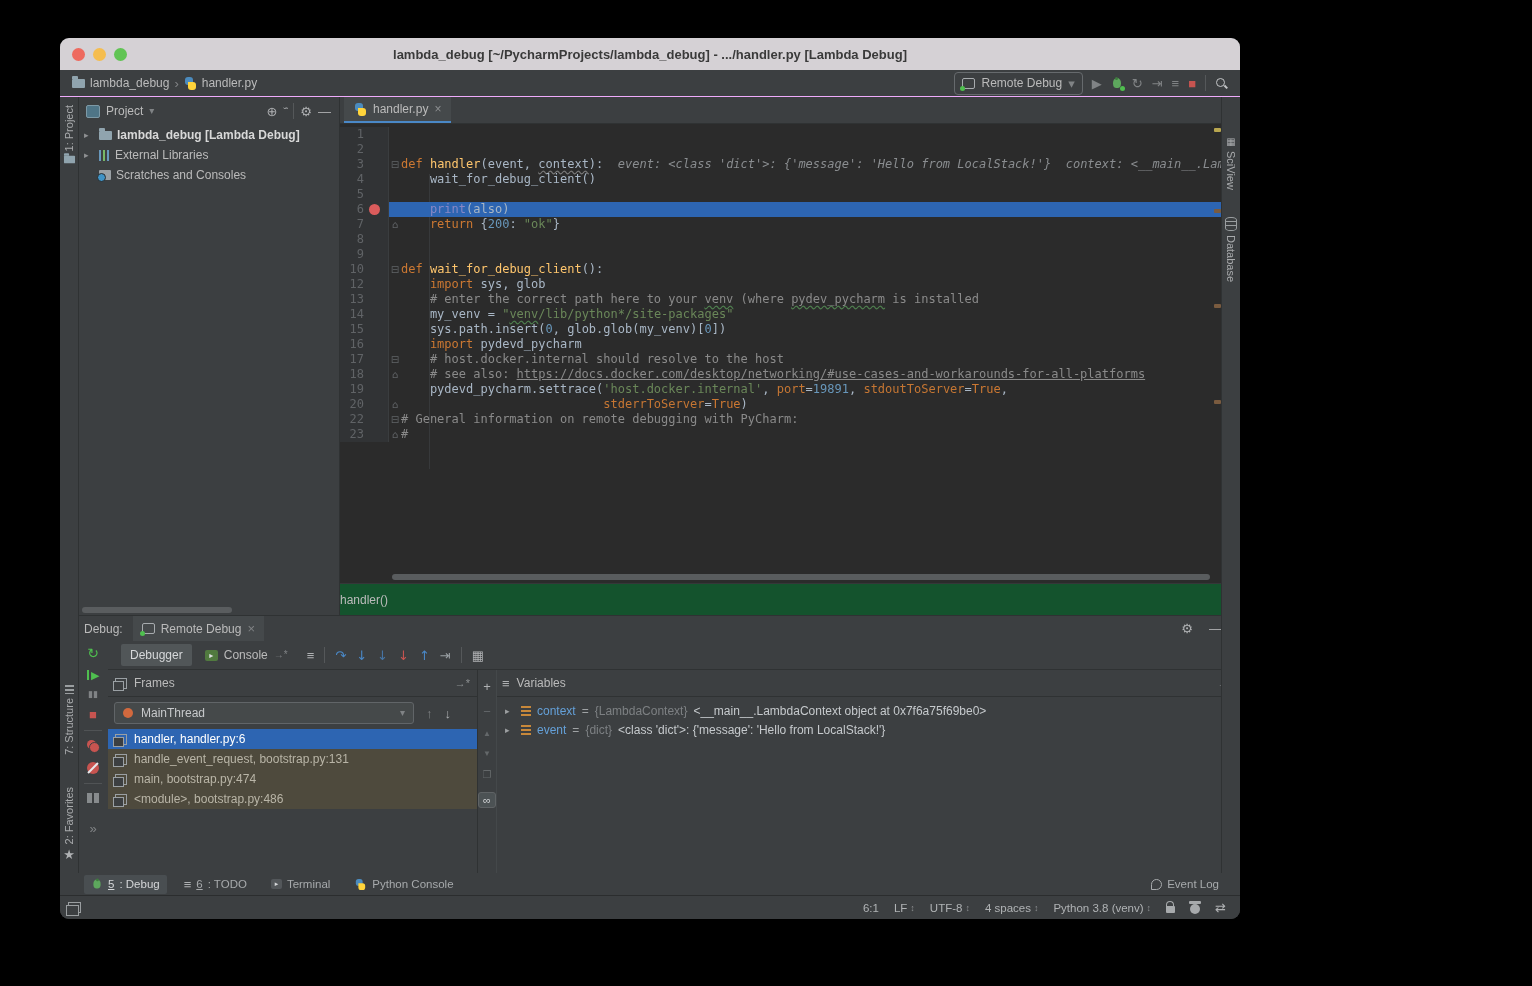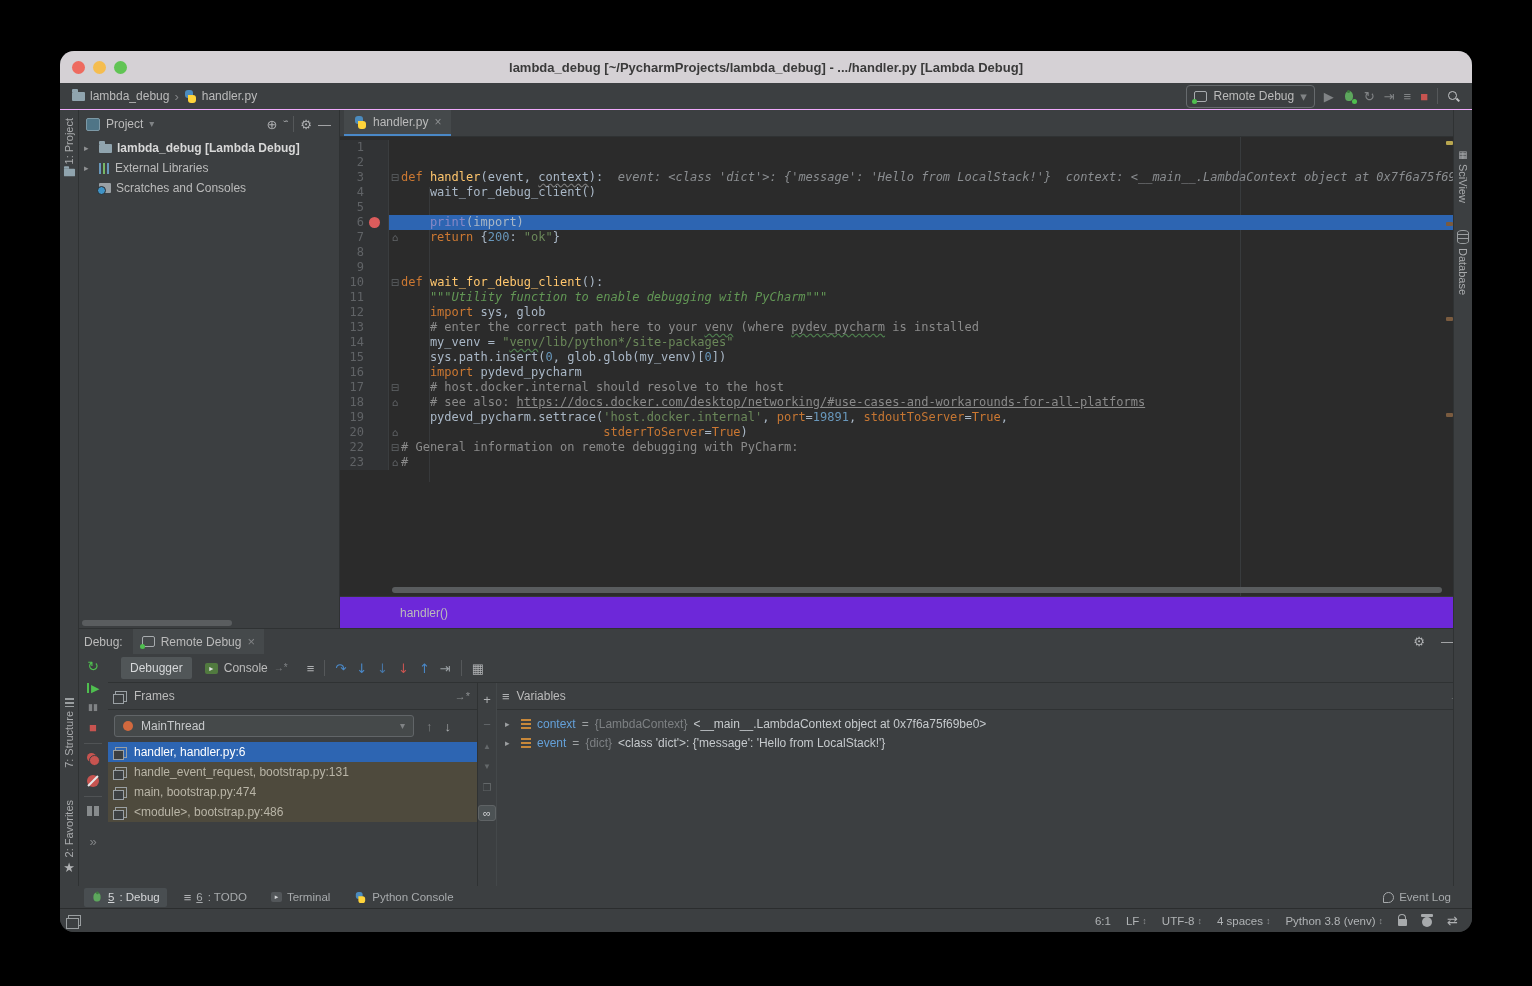--- a/index.html
+++ b/index.html
@@ -1,18 +1,18 @@
 <!DOCTYPE html>
 <html><head>
 <meta charset="utf-8">
 <style>
   html,body{margin:0;padding:0;background:#000;width:1532px;height:986px;overflow:hidden;
     font-family:"Liberation Sans","DejaVu Sans",sans-serif;-webkit-font-smoothing:antialiased}
   .stage{position:relative;width:1532px;height:986px;background:#000}
-  .window{position:absolute;left:60px;top:51px;width:1412px;height:881px;border-radius:14px;
+  .window{position:absolute;left:60px;top:38px;width:1180px;height:881px;border-radius:9px;
     overflow:hidden;background:#3c3f41;box-shadow:0 18px 50px rgba(0,0,0,.7)}
   
   .titlebar{height:32px;background:#d5d1d5;display:flex;align-items:center;position:relative}
   .traffic{display:flex;gap:8px;margin-left:12px}
   .tl{width:13px;height:13px;border-radius:50%}
   .tl.r{background:#ee6a5f}.tl.y{background:#f5bd4f}.tl.g{background:#61c454}
   .wtitle{position:absolute;left:0;right:0;text-align:center;font-size:13px;font-weight:bold;color:#3a3a3a}
   
   .navbar{height:27px;background:#3c3f41;border-bottom:1px solid #f0abfc;display:flex;align-items:center;box-sizing:border-box}
   .crumbs{display:flex;align-items:center;gap:5px;margin-left:12px;color:#bbbbbb;font-size:12px}
@@ -83,22 +83,22 @@
   .fold{width:12px;flex:none;color:#606366;font-size:10px;line-height:15px;text-align:center;font-family:"DejaVu Sans",sans-serif}
   .tk-k{color:#cc7832}.tk-f{color:#ffc66d}.tk-s{color:#6a8759}.tk-n{color:#6897bb}.tk-b{color:#8888c6}
   .tk-c{color:#8a8a8a}.tk-d{color:#629755;font-style:italic}.tk-h{color:#8a8d90;font-style:italic}
   .tk-p{color:#a9b7c6}.tk-a{color:#c57633}
   .tk-lc{color:#8a8a8a;text-decoration:underline}
   .tk-wp{color:#a9b7c6;text-decoration:underline wavy #7a7a7a;text-underline-offset:2px}
   .tk-ws{color:#6a8759;text-decoration:underline wavy #4e804e;text-underline-offset:2px}
   .tk-wc{color:#8a8a8a;text-decoration:underline wavy #4e804e;text-underline-offset:2px}
   .estripe{position:absolute;right:1px;width:7px;height:4px;border-radius:1px;z-index:2}
   .ehscroll{position:absolute;left:52px;right:12px;bottom:3px;height:6px;border-radius:3px;background:#595c5e;z-index:3}
-  .crumbbar{height:32px;background:#6d28d9;border-top:1px solid #353739;display:flex;align-items:center;
-    padding-left:60px;color:#bbbbbb;font-size:12px;box-sizing:border-box}
+  .crumbbar{height:32px;background:#14532d;border-top:1px solid #353739;display:flex;align-items:center;
+    color:#bbbbbb;font-size:12px;box-sizing:border-box}
   
   .debug{height:258px;background:#3c3f41;border-top:1px solid #2f3233;box-sizing:border-box;display:flex;flex-direction:column;font-size:12px}
   .dhead{height:25px;display:flex;align-items:center;padding-left:24px;color:#bbbbbb;gap:10px;flex:none}
   .dtab{display:flex;align-items:center;gap:6px;background:#45494b;height:25px;padding:0 9px}
   .dheadright{margin-left:auto;display:flex;gap:16px;margin-right:18px}
   .dmain{flex:1;display:flex;margin-left:18px;min-height:0}
   .dleft{width:30px;flex:none;display:flex;flex-direction:column;align-items:center;padding-top:5px;gap:9px}
   .dleft .gap{height:1px;width:18px;background:#505355}
   .resume{position:relative;width:12px;height:12px;color:#4fbf4f;font-size:11px;line-height:12px}
   .resume::before{content:"";position:absolute;left:0;top:1px;width:2px;height:10px;background:#4fbf4f}
@@ -296,46 +296,41 @@
               <div class="cl">
                 <span class="ln">5</span>
                 <span class="bps"></span>
                 <div class="cr"><span class="fold"></span></div>
               </div>
               <div class="cl">
                 <span class="ln">6</span>
                 <span class="bps">
                   <span class="bpdot"></span>
                 </span>
-                <div class="cr exec"><span class="fold"></span><span class="tk-b">    print</span><span class="tk-p">(import)</span></div>
+                <div class="cr exec"><span class="fold"></span><span class="tk-b">    print</span><span class="tk-p">(also)</span></div>
               </div>
               <div class="cl">
                 <span class="ln">7</span>
                 <span class="bps"></span>
                 <div class="cr"><span class="fold">⌂</span><span class="tk-k">    return </span><span class="tk-p">{</span><span class="tk-n">200</span><span class="tk-p">: </span><span class="tk-s">"ok"</span><span class="tk-p">}</span></div>
               </div>
               <div class="cl">
                 <span class="ln">8</span>
                 <span class="bps"></span>
                 <div class="cr"><span class="fold"></span></div>
               </div>
               <div class="cl">
                 <span class="ln">9</span>
                 <span class="bps"></span>
                 <div class="cr"><span class="fold"></span></div>
               </div>
               <div class="cl">
                 <span class="ln">10</span>
                 <span class="bps"></span>
                 <div class="cr"><span class="fold">⊟</span><span class="tk-k">def </span><span class="tk-f">wait_for_debug_client</span><span class="tk-p">():</span></div>
-              </div>
-              <div class="cl">
-                <span class="ln">11</span>
-                <span class="bps"></span>
-                <div class="cr"><span class="fold"></span><span class="tk-d">    """Utility function to enable debugging with PyCharm"""</span></div>
               </div>
               <div class="cl">
                 <span class="ln">12</span>
                 <span class="bps"></span>
                 <div class="cr"><span class="fold"></span><span class="tk-k">    import </span><span class="tk-p">sys, glob</span></div>
               </div>
               <div class="cl">
                 <span class="ln">13</span>
                 <span class="bps"></span>
                 <div class="cr"><span class="fold"></span><span class="tk-c">    # enter the correct path here to your </span><span class="tk-wc">venv</span><span class="tk-c"> (where </span><span class="tk-wc">pydev_pycharm</span><span class="tk-c"> is installed</span></div>

